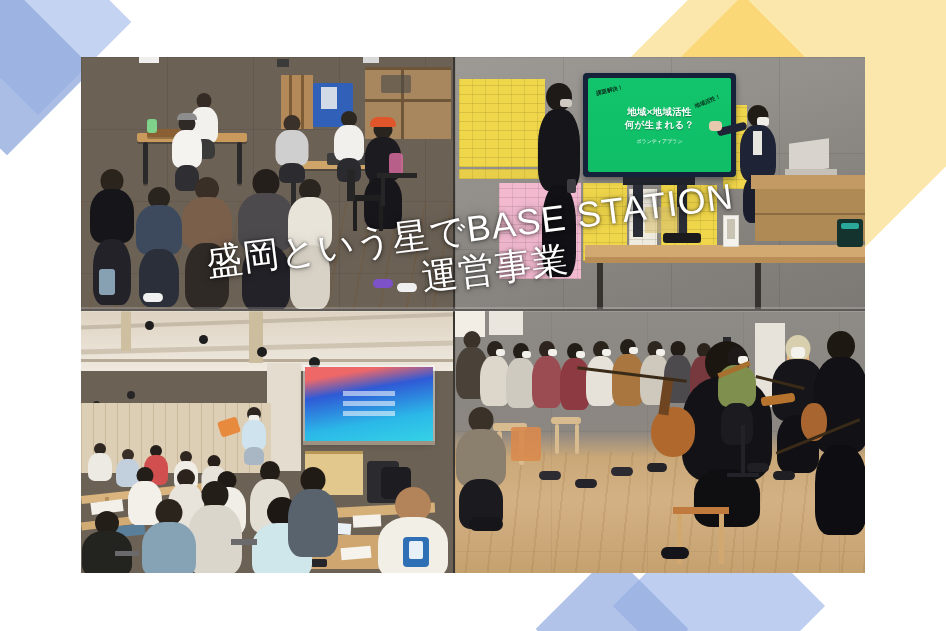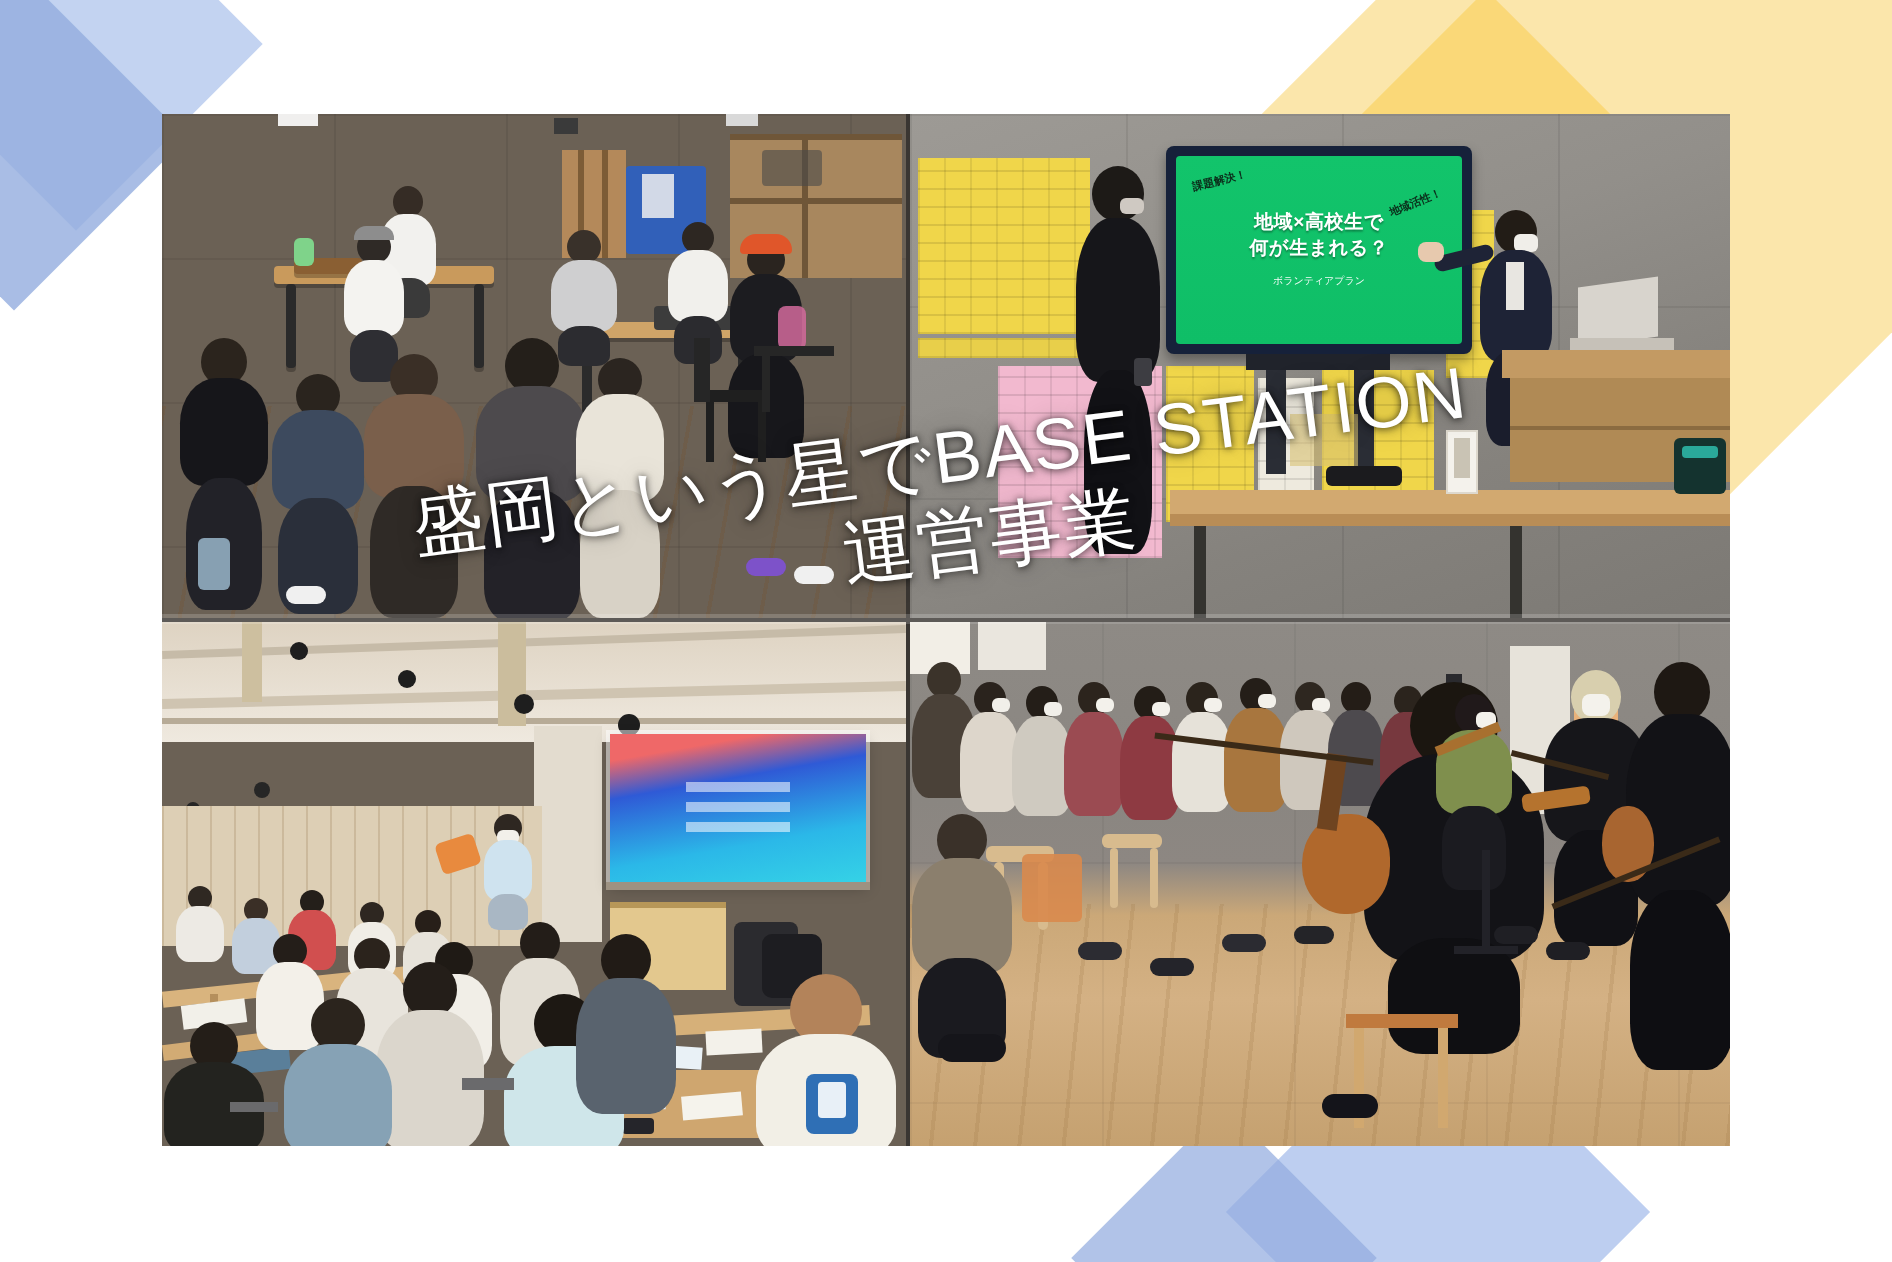--- a/index.html
+++ b/index.html
@@ -326,21 +326,21 @@
         <div class="stickywall" style="left:44px; top:126px; width:82px; height:96px; background-color:#f2b9cf;"></div>
         <div class="stickywall" style="left:128px; top:126px; width:44px; height:78px; background-color:#f0d64a;"></div>
         <div class="stickywall" style="left:174px; top:132px; width:28px; height:60px; background-color:#eeeade;"></div>
         <div class="stickywall" style="left:206px; top:128px; width:56px; height:72px; background-color:#f0d64a;"></div>
         <div class="stickywall" style="left:268px; top:48px; width:24px; height:84px; background-color:#f0d64a;"></div>
 
         <div id="tv">
           <div id="tv-screen">
             <span class="note-a">課題解決！</span>
             <span class="note-b">地域活性！</span>
-            <div class="line">地域×高校生で</div>
+            <div class="line">地域×地域活性</div>
             <div class="line">何が生まれる？</div>
             <div class="tagline">ボランティアプラン</div>
           </div>
         </div>
 
         <div style="position:absolute;left:168px;top:120px;width:72px;height:8px;background:#20232b;"></div>
         <div style="position:absolute;left:178px;top:128px;width:10px;height:52px;background:#2a2d35;"></div>
         <div style="position:absolute;left:222px;top:128px;width:10px;height:52px;background:#2a2d35;"></div>
         <div style="position:absolute;left:190px;top:150px;width:34px;height:26px;background:#d8c173;opacity:.6;"></div>
 

